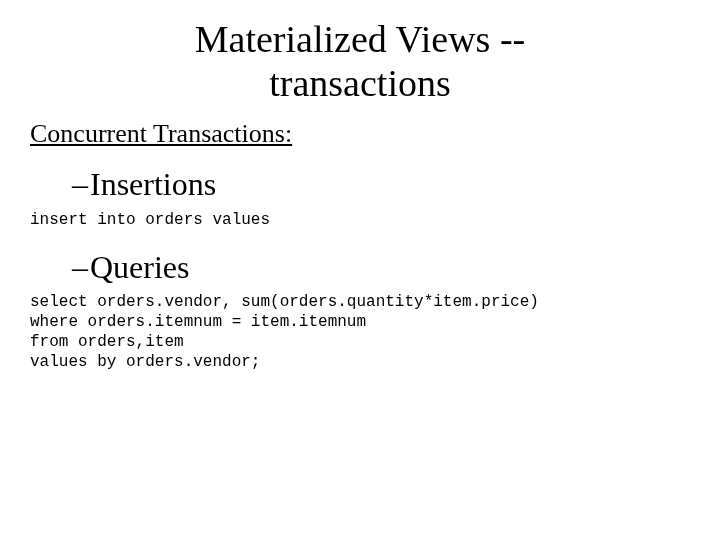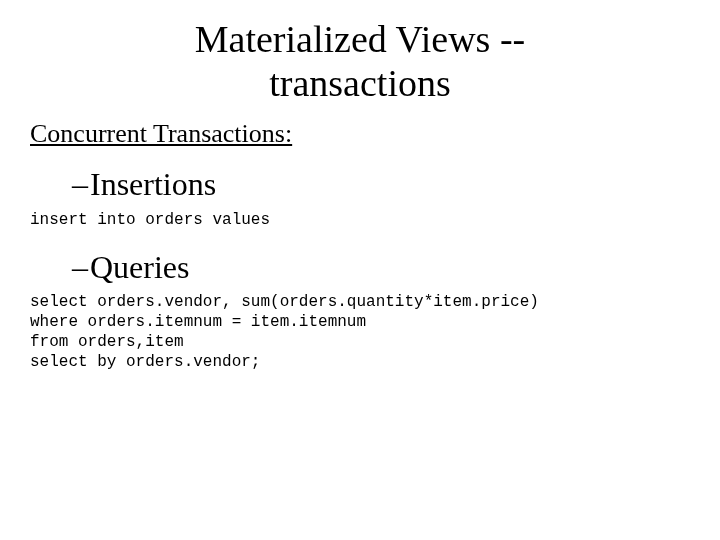--- a/index.html
+++ b/index.html
@@ -73,18 +73,18 @@
 
   <div class="bullet">
     <span class="dash">–</span><span>Queries</span>
   </div>
 
   <div class="sp-sm"></div>
 
   <div class="code">select orders.vendor, sum(orders.quantity*item.price)</div>
   <div class="code">where orders.itemnum = item.itemnum</div>
   <div class="code">from orders,item</div>
-  <div class="code">select by orders.vendor;</div>
+  <div class="code">values by orders.vendor;</div>
 
   <div class="sp-md"></div>
 
 
 </div>
 
 </body></html>

